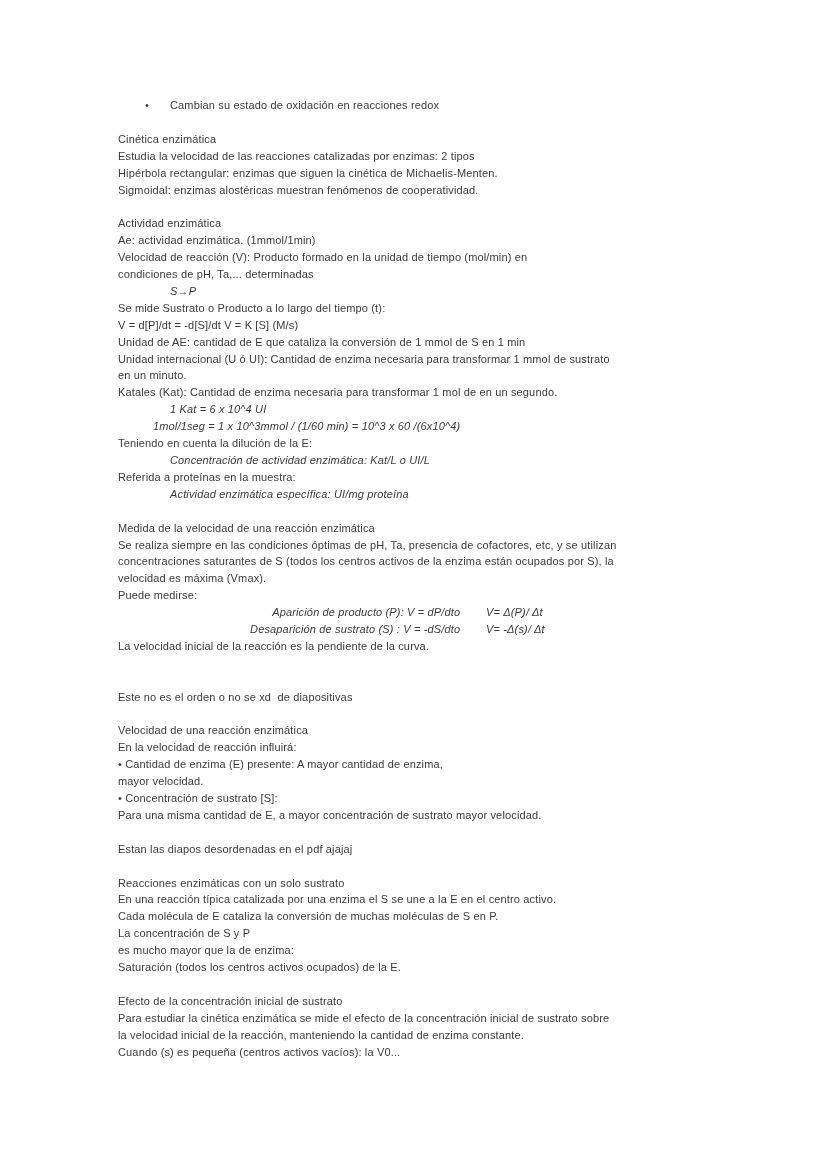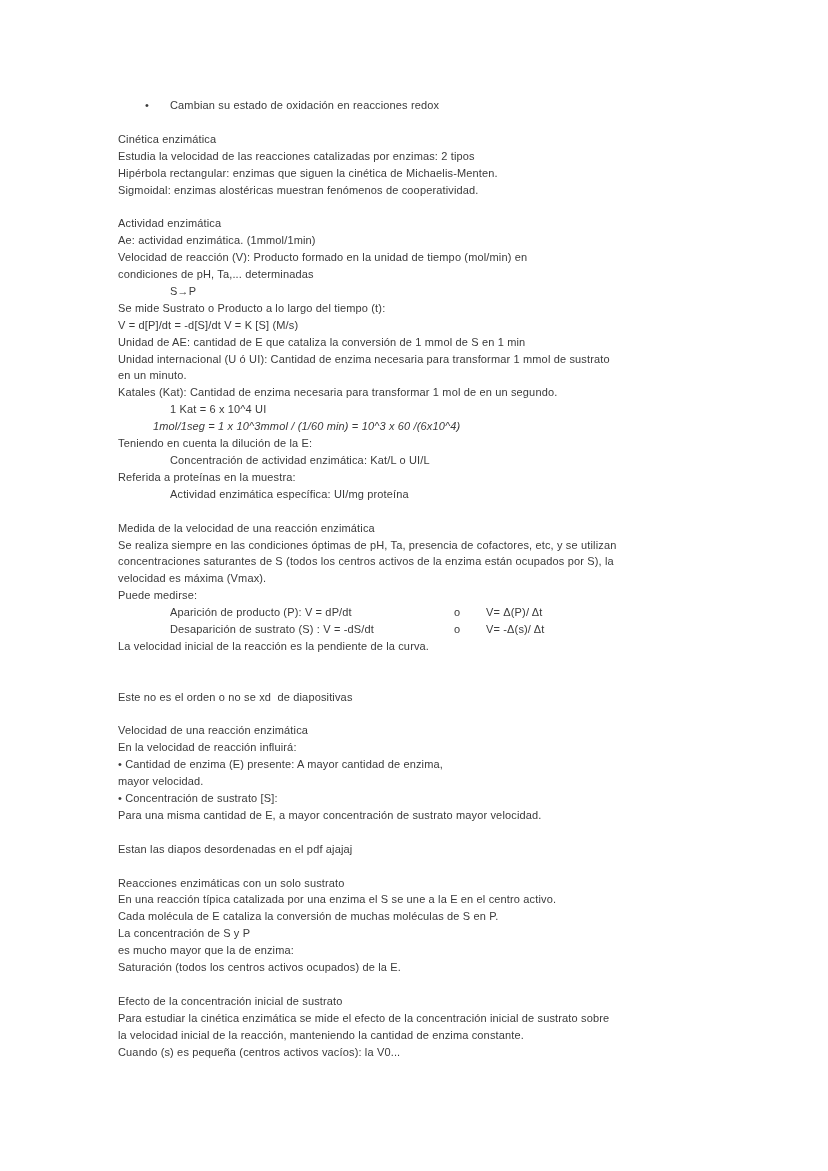--- a/index.html
+++ b/index.html
@@ -22,28 +22,28 @@
   .content {
     position: absolute;
     left: 118px;
     top: 97px;
     width: 660px;
     white-space: pre;
   }
   .block { margin: 0; }
   .line { min-height: 16.9px; }
   .ind-1 { padding-left: 35px; font-style: italic; }
-  .ind-2 { padding-left: 52px; }
+  .ind-2 { padding-left: 52px; font-style: italic; }
   .bullet {
     display: inline-block;
     margin-left: 27px;
     width: 25px;
   }
   .col { display: inline-block; vertical-align: top; }
-  .col-0 { width: 284px; }
+  .col-0 { width: 284px; text-align: right; }
   .col-1 { width: 32px; }
 </style>
 </head>
 <body>
 
 <div class="page">
   <div class="content"><div class="block" style="margin-top: 0px;"><div class="line"><span class="bullet">•</span><span>Cambian su estado de oxidación en reacciones redox</span></div></div><div class="block" style="margin-top: 16.9px;"><div class="line">Cinética enzimática</div><div class="line">Estudia la velocidad de las reacciones catalizadas por enzimas: 2 tipos</div><div class="line">Hipérbola rectangular: enzimas que siguen la cinética de Michaelis-Menten.</div><div class="line">Sigmoidal: enzimas alostéricas muestran fenómenos de cooperatividad.</div></div><div class="block" style="margin-top: 16.9px;"><div class="line">Actividad enzimática</div><div class="line">Ae: actividad enzimática. (1mmol/1min)</div><div class="line">Velocidad de reacción (V): Producto formado en la unidad de tiempo (mol/min) en</div><div class="line">condiciones de pH, Ta,... determinadas</div><div class="line ind-2">S→P</div><div class="line">Se mide Sustrato o Producto a lo largo del tiempo (t):</div><div class="line">V = d[P]/dt = -d[S]/dt V = K [S] (M/s)</div><div class="line">Unidad de AE: cantidad de E que cataliza la conversión de 1 mmol de S en 1 min</div><div class="line">Unidad internacional (U ó UI): Cantidad de enzima necesaria para transformar 1 mmol de sustrato</div><div class="line">en un minuto.</div><div class="line">Katales (Kat): Cantidad de enzima necesaria para transformar 1 mol de en un segundo.</div><div class="line ind-2">1 Kat = 6 x 10^4 UI</div><div class="line ind-1">1mol/1seg = 1 x 10^3mmol / (1/60 min) = 10^3 x 60 /(6x10^4)</div><div class="line">Teniendo en cuenta la dilución de la E:</div><div class="line ind-2">Concentración de actividad enzimática: Kat/L o UI/L</div><div class="line">Referida a proteínas en la muestra:</div><div class="line ind-2">Actividad enzimática específica: UI/mg proteína</div></div><div class="block" style="margin-top: 16.9px;"><div class="line">Medida de la velocidad de una reacción enzimática</div><div class="line">Se realiza siempre en las condiciones óptimas de pH, Ta, presencia de cofactores, etc, y se utilizan</div><div class="line">concentraciones saturantes de S (todos los centros activos de la enzima están ocupados por S), la</div><div class="line">velocidad es máxima (Vmax).</div><div class="line">Puede medirse:</div><div class="line ind-2"><span class="col col-0">Aparición de producto (P): V = dP/dt</span><span class="col col-1">o</span><span class="col col-2">V= Δ(P)/ Δt</span></div><div class="line ind-2"><span class="col col-0">Desaparición de sustrato (S) : V = -dS/dt</span><span class="col col-1">o</span><span class="col col-2">V= -Δ(s)/ Δt</span></div><div class="line">La velocidad inicial de la reacción es la pendiente de la curva.</div></div><div class="block" style="margin-top: 33.8px;"><div class="line">Este no es el orden o no se xd  de diapositivas</div></div><div class="block" style="margin-top: 16.9px;"><div class="line">Velocidad de una reacción enzimática</div><div class="line">En la velocidad de reacción influirá:</div><div class="line">• Cantidad de enzima (E) presente: A mayor cantidad de enzima,</div><div class="line">mayor velocidad.</div><div class="line">• Concentración de sustrato [S]:</div><div class="line">Para una misma cantidad de E, a mayor concentración de sustrato mayor velocidad.</div></div><div class="block" style="margin-top: 16.9px;"><div class="line">Estan las diapos desordenadas en el pdf ajajaj</div></div><div class="block" style="margin-top: 16.9px;"><div class="line">Reacciones enzimáticas con un solo sustrato</div><div class="line">En una reacción típica catalizada por una enzima el S se une a la E en el centro activo.</div><div class="line">Cada molécula de E cataliza la conversión de muchas moléculas de S en P.</div><div class="line">La concentración de S y P</div><div class="line">es mucho mayor que la de enzima:</div><div class="line">Saturación (todos los centros activos ocupados) de la E.</div></div><div class="block" style="margin-top: 16.9px;"><div class="line">Efecto de la concentración inicial de sustrato</div><div class="line">Para estudiar la cinética enzimática se mide el efecto de la concentración inicial de sustrato sobre</div><div class="line">la velocidad inicial de la reacción, manteniendo la cantidad de enzima constante.</div><div class="line">Cuando (s) es pequeña (centros activos vacíos): la V0...</div></div></div>
 </div>
 
 </body></html>

